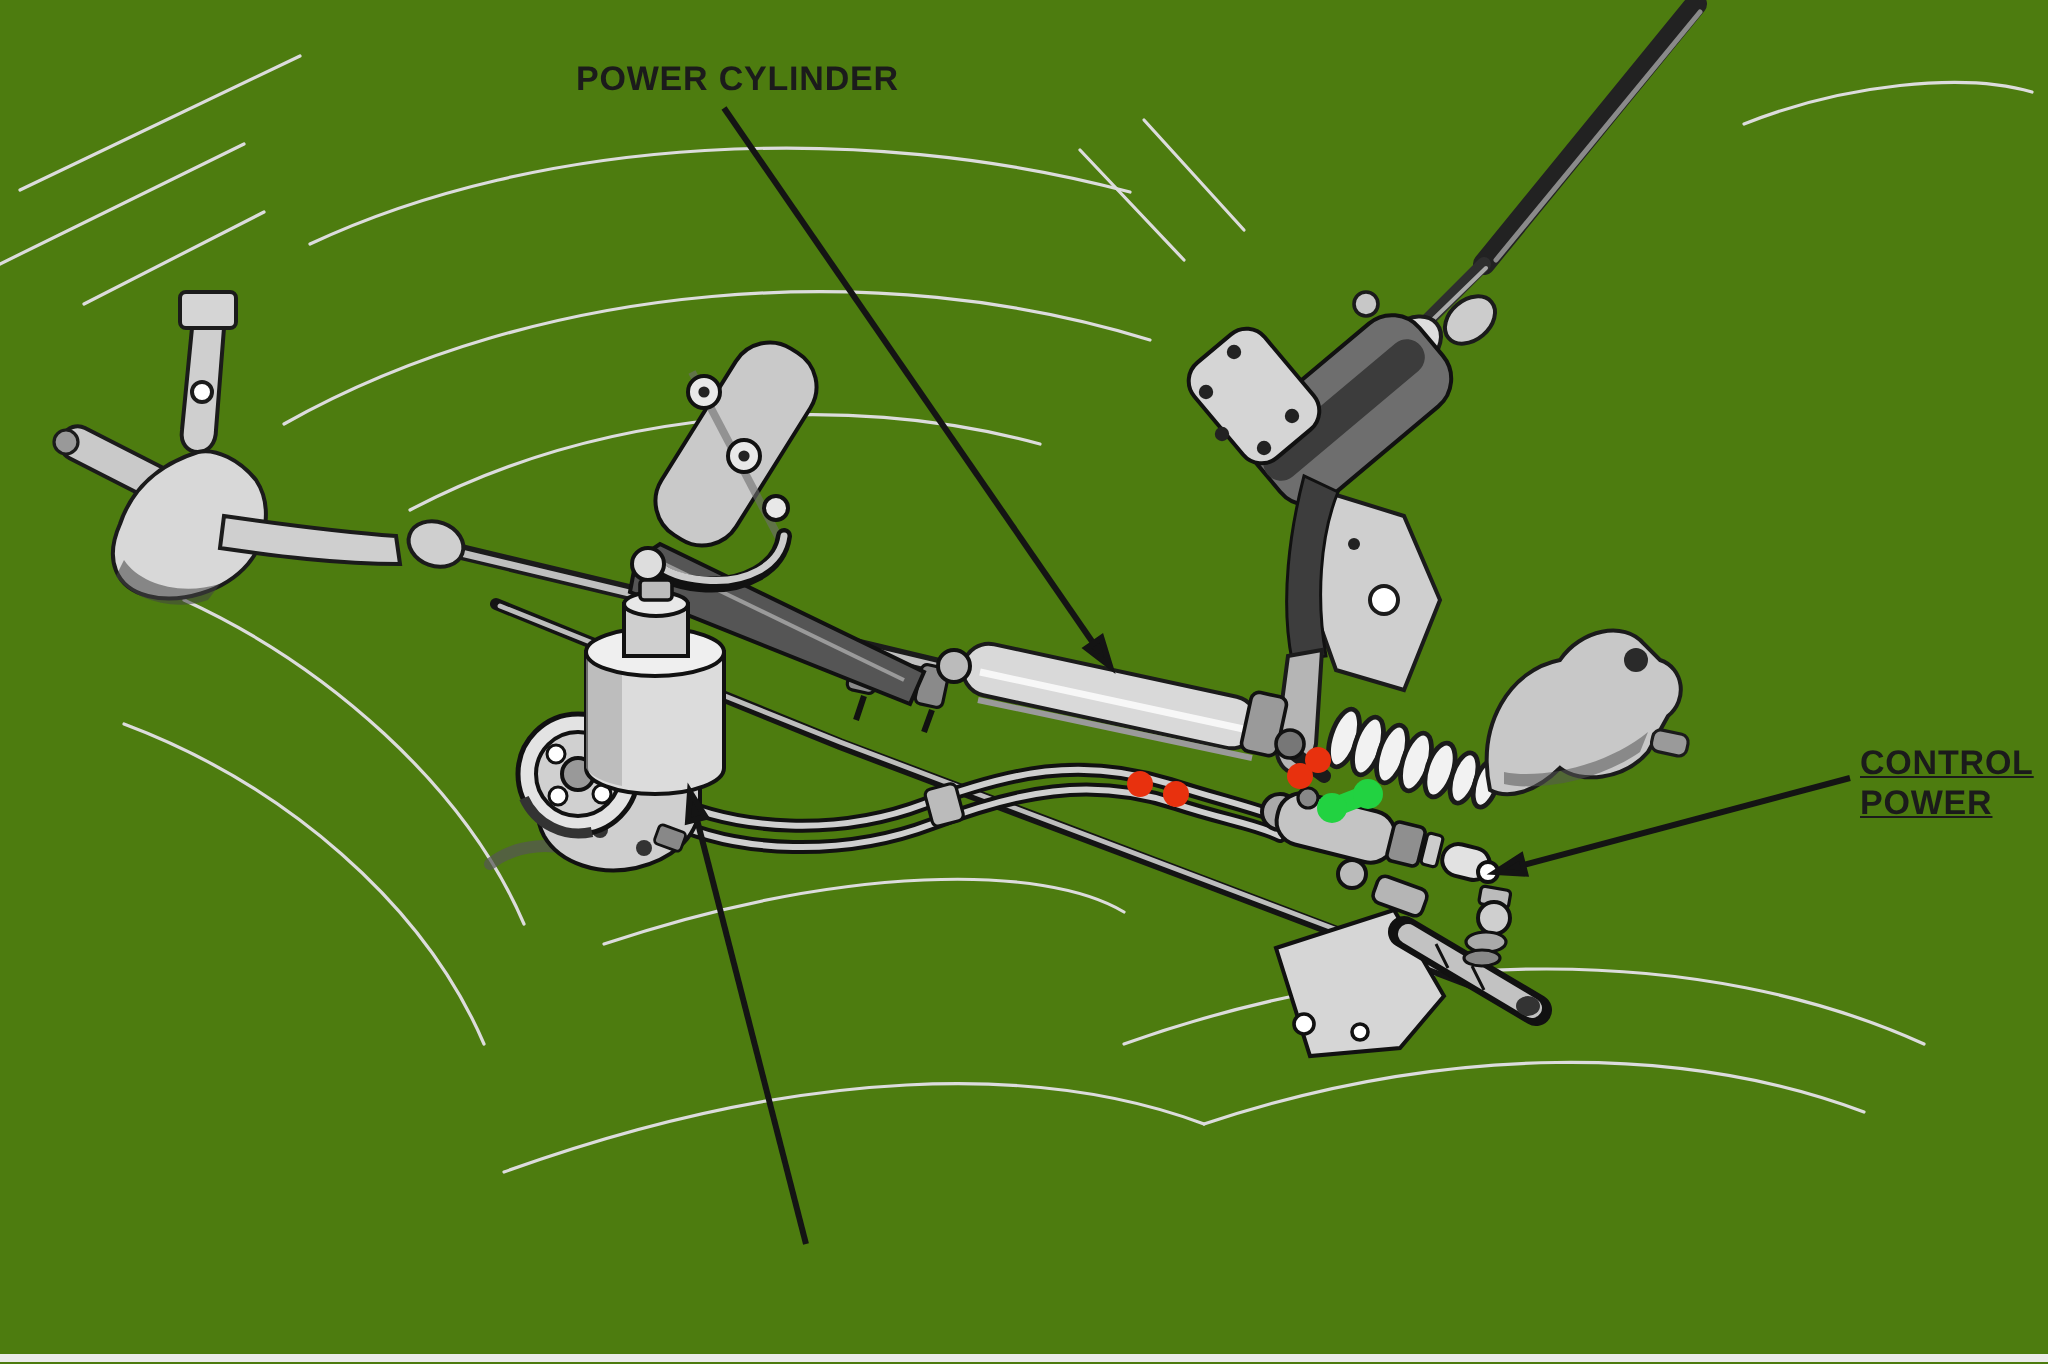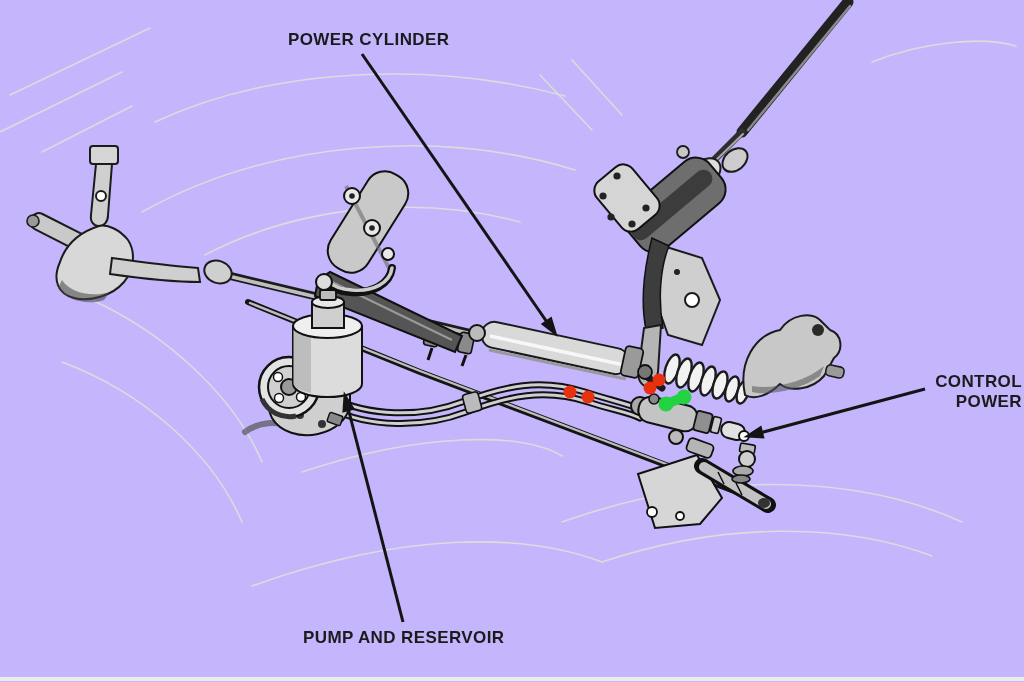--- a/index.html
+++ b/index.html
@@ -1,21 +1,21 @@
 <!DOCTYPE html>
 <html><head>
 <meta charset="utf-8">
 <style>
   html,body{margin:0;padding:0;background:#ffffff;}
-  #stage{position:relative;width:1024px;height:682px;background:#c4b5fd;overflow:hidden;
+  #stage{position:relative;width:1024px;height:682px;background:#4d7c0f;overflow:hidden;
          font-family:"Liberation Sans",sans-serif;}
   #drawing{position:absolute;left:0;top:0;}
   .callout{position:absolute;color:#1b1b1b;font-weight:700;font-size:17px;
            letter-spacing:.4px;line-height:20px;white-space:nowrap;}
-  .callout.center{text-align:right;white-space:normal;}
+  .callout.center{text-align:left;white-space:normal;text-decoration:underline;}
 </style>
 </head>
 <body>
 
 <div id="stage">
 
 <svg id="drawing" width="1024" height="682" viewBox="0 0 1024 682">
 
   <g stroke="#dcdcdc" stroke-width="1.6" fill="none" stroke-linecap="round">
     <path d="M10,95 L150,28"></path>
@@ -223,14 +223,13 @@
       </g>
 </svg>
 
   <div class="callout" style="left:288px;top:30px;">POWER CYLINDER</div>
 
   <div class="callout center" style="left:930px;top:372px;width:92px;">
     <span>CONTROL</span><br>
     <span>POWER</span>
   </div>
 
-  <div class="callout" style="left:303px;top:628px;">PUMP AND RESERVOIR</div>
 </div>
 
 </body></html>

